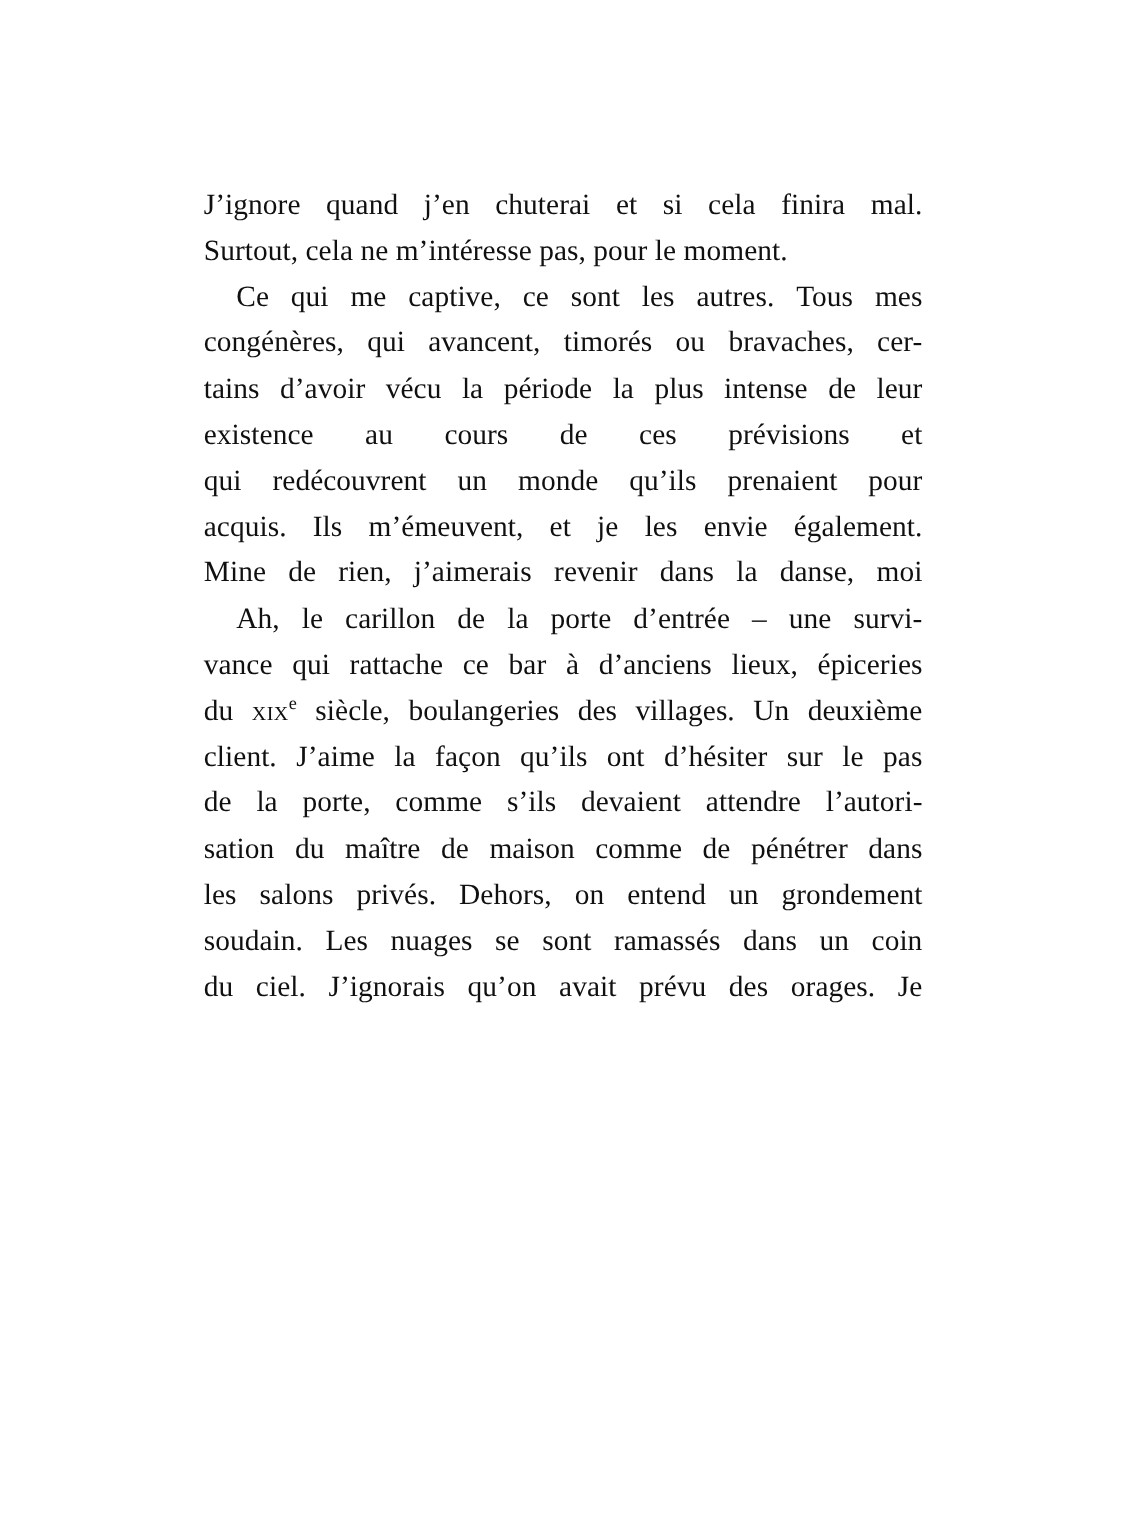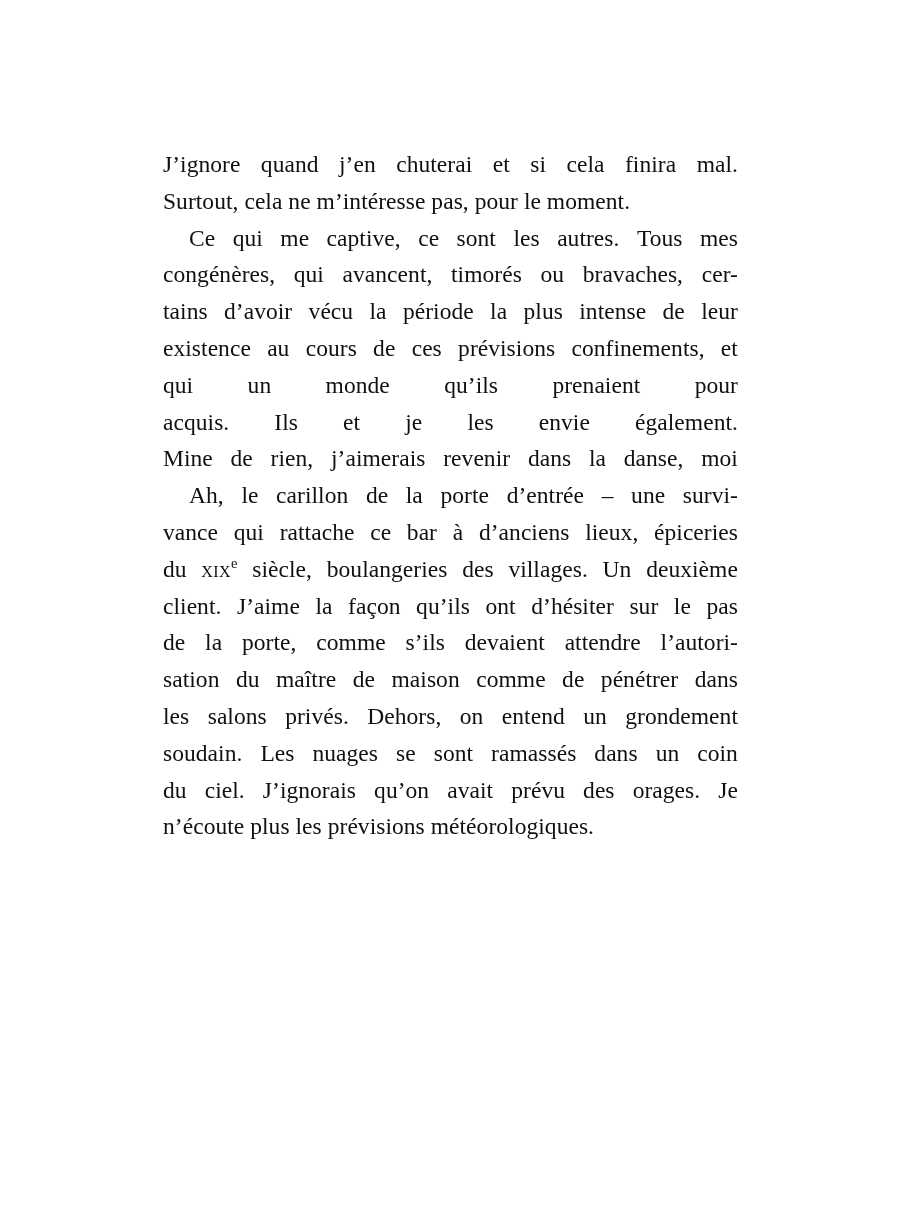--- a/index.html
+++ b/index.html
@@ -139,34 +139,35 @@
           <span class="w">de</span>
           <span class="w">leur</span>
         </div>
       <div class="line just">
           <span class="w">existence</span>
           <span class="w">au</span>
           <span class="w">cours</span>
           <span class="w">de</span>
           <span class="w">ces</span>
           <span class="w">prévisions</span>
-          <span class="w">confinements,</span>
           <span class="w">et</span>
         </div>
       <div class="line just">
           <span class="w">qui</span>
+          <span class="w">redécouvrent</span>
           <span class="w">un</span>
           <span class="w">monde</span>
           <span class="w">qu’ils</span>
           <span class="w">prenaient</span>
           <span class="w">pour</span>
         </div>
       <div class="line just">
           <span class="w">acquis.</span>
           <span class="w">Ils</span>
+          <span class="w">m’émeuvent,</span>
           <span class="w">et</span>
           <span class="w">je</span>
           <span class="w">les</span>
           <span class="w">envie</span>
           <span class="w">également.</span>
         </div>
       <div class="line just">
           <span class="w">Mine</span>
           <span class="w">de</span>
           <span class="w">rien,</span>
@@ -273,17 +274,16 @@
           <span class="w">du</span>
           <span class="w">ciel.</span>
           <span class="w">J’ignorais</span>
           <span class="w">qu’on</span>
           <span class="w">avait</span>
           <span class="w">prévu</span>
           <span class="w">des</span>
           <span class="w">orages.</span>
           <span class="w">Je</span>
         </div>
-      <div class="line last">n’écoute plus les prévisions météorologiques.</div>
     </div>
 
   </div>
 </div>
 
 </body></html>

